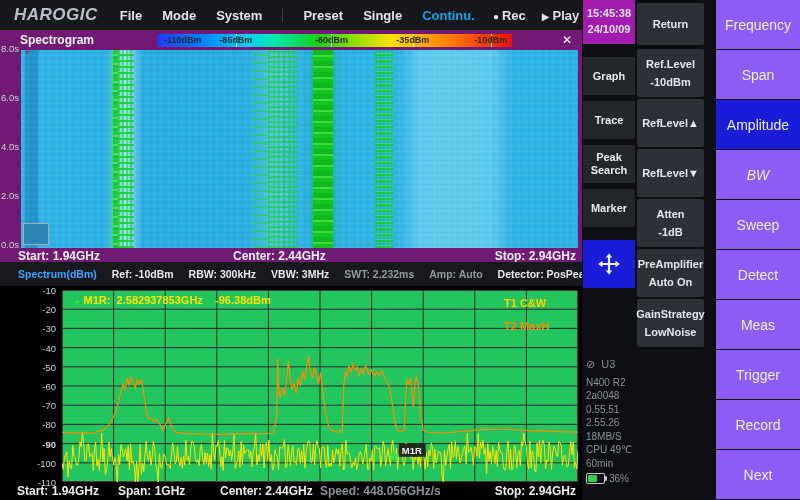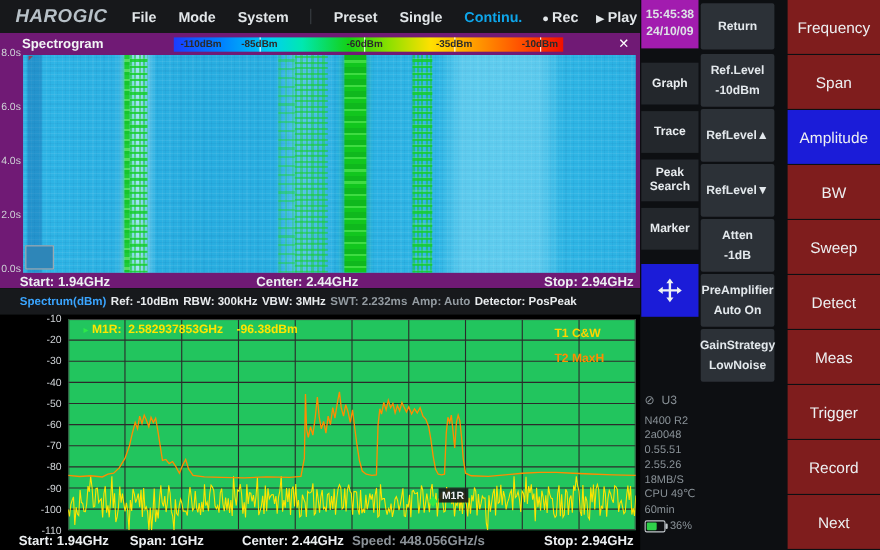--- a/index.html
+++ b/index.html
@@ -28,21 +28,21 @@
           display:flex;align-items:center;justify-content:center;cursor:pointer;}
   .status{position:absolute;left:4px;top:358px;width:56px;color:#8a9298;font-size:10px;line-height:13.5px;}
   .status .u3{font-size:11px;margin-bottom:4px;color:#8a9298;}
   .battrow{display:flex;align-items:center;gap:4px;margin-top:2px;}
   .battery{position:relative;width:17px;height:9px;border:1px solid #c3c9cd;border-radius:2px;}
   .battery:after{content:"";position:absolute;right:-3px;top:2px;width:2px;height:5px;background:#c3c9cd;border-radius:1px;}
   .batt-fill{position:absolute;left:1px;top:1px;bottom:1px;width:55%;background:#2fd24a;border-radius:1px;}
   .subcol .btn{position:absolute;left:55px;width:67px;background:#2c3137;color:#e3e8ec;font-size:11px;
                display:flex;flex-direction:column;align-items:center;justify-content:center;gap:6px;
                border-radius:2px;cursor:pointer;font-weight:700;}
-  .maincol .btn{position:absolute;left:134px;width:84px;height:49px;background:#7f1d1d;color:#edf0f2;
+  .maincol .btn{position:absolute;left:134px;width:84px;height:49px;background:#8b5cf6;color:#edf0f2;
                 font-size:14px;display:flex;align-items:center;justify-content:center;cursor:pointer;}
   .maincol .btn.active{background:var(--accent,#1b1cd8);}
   
   .sg{position:absolute;left:0;top:30px;width:582px;height:232px;background:#701a75;}
   .sg-title{position:absolute;left:20px;top:3px;font-size:12px;font-weight:700;color:#f2f4f5;}
   .colorbar{position:absolute;left:158px;top:4px;width:354px;height:13px;
             background:linear-gradient(90deg,#1a3cff 0%,#0080ff 12%,#00d0f0 25%,#00e8b0 33%,#14d014 45%,#8ae000 55%,#ffe000 66%,#ff9800 78%,#ff4a00 90%,#f01000 100%);}
   .cb-label{position:absolute;top:1px;transform:translateX(-50%);font-size:9px;font-weight:700;color:#2a2a2a;white-space:nowrap;}
   .cb-tick{position:absolute;top:0;width:1px;height:13px;background:#fff;}
   .sg-close{position:absolute;left:558px;top:2px;width:18px;height:16px;color:#fff;font-size:12px;
@@ -65,21 +65,21 @@
             repeating-linear-gradient(90deg,rgba(30,210,60,.3) 0 2px,transparent 2px 6px);}
   .k-solid{background:repeating-linear-gradient(0deg,#12c61e 0 4px,#3edc41 4px 6px,#0fb81d 6px 11px);box-shadow:0 0 6px rgba(20,190,45,.7);}
   .k-bright{background:linear-gradient(90deg,transparent,rgba(195,245,255,.30) 18%,rgba(195,245,255,.30) 82%,transparent);}
   .wf-marker{position:absolute;left:5px;top:1px;width:0;height:0;border-left:4px solid #e03020;border-bottom:4px solid transparent;border-top:0;border-right:4px solid transparent;}
   .wf-selbox{position:absolute;left:2px;bottom:3px;width:24px;height:20px;border:1px solid #a7adb2;background:#2e86b8;cursor:grab;}
   .sg-time{position:absolute;left:0;width:19px;text-align:right;font-size:9.5px;color:#cfd3d7;}
   .sg-foot{position:absolute;top:219px;font-size:12px;font-weight:700;color:#eceff1;white-space:nowrap;}
   
   .sp{position:absolute;left:0;top:262px;width:582px;height:238px;background:#000;}
   .sp-header{position:absolute;left:0;top:0;width:582px;height:24px;background:#17191c;
-             display:flex;align-items:center;padding-left:18px;gap:4px;font-size:10.5px;font-weight:700;
+             display:flex;align-items:center;padding-left:18px;gap:15px;font-size:10.5px;font-weight:700;
              color:#e9ecee;box-sizing:border-box;white-space:nowrap;}
   .sp-title{color:#3aa5ff;}
   .sp-header .dim{color:#939ba1;}
   .plot{position:absolute;left:62px;top:28px;width:516px;height:192px;background:#22c55e;}
   .plot svg{position:absolute;inset:0;}
   .ylab{position:absolute;left:8px;width:48px;text-align:right;font-size:9.5px;color:#cfd3d7;}
   .mk-row{position:absolute;top:32px;font-size:11px;font-weight:700;color:#ffe400;white-space:nowrap;}
   .mk-arrow{color:#2ee84a;font-size:9px;}
   .t1{position:absolute;left:504px;top:35px;font-size:11px;font-weight:700;color:#ffd400;}
   .t2{position:absolute;left:504px;top:58px;font-size:11px;font-weight:700;color:#ff8c00;}
@@ -177,21 +177,21 @@
       </div>
     <div id="sp-ylabels">
         <span class="ylab" style="top: 23px;">-10</span>
         <span class="ylab" style="top: 42.2px;">-20</span>
         <span class="ylab" style="top: 61.4px;">-30</span>
         <span class="ylab" style="top: 80.6px;">-40</span>
         <span class="ylab" style="top: 99.8px;">-50</span>
         <span class="ylab" style="top: 119px;">-60</span>
         <span class="ylab" style="top: 138.2px;">-70</span>
         <span class="ylab" style="top: 157.4px;">-80</span>
-        <span class="ylab" style="top: 176.6px;">-90</span>
+        <span class="ylab" style="top: 176.6px; font-weight: bold;">-90</span>
         <span class="ylab" style="top: 195.8px;">-100</span>
         <span class="ylab" style="top: 215px;">-110</span>
       </div>
     <div class="plot">
       <svg id="sp-svg" width="516" height="192" viewBox="0 0 516 192" preserveAspectRatio="none">
           <line x1="51.6" y1="0" x2="51.6" y2="192" stroke="#2b2b2b" stroke-width="1"></line>
           <line x1="103.2" y1="0" x2="103.2" y2="192" stroke="#2b2b2b" stroke-width="1"></line>
           <line x1="154.8" y1="0" x2="154.8" y2="192" stroke="#2b2b2b" stroke-width="1"></line>
           <line x1="206.4" y1="0" x2="206.4" y2="192" stroke="#2b2b2b" stroke-width="1"></line>
           <line x1="258" y1="0" x2="258" y2="192" stroke="#2b2b2b" stroke-width="1"></line>
@@ -289,21 +289,21 @@
         </div>
         <div class="btn" style="top: 299px; height: 48px;">
           <span>GainStrategy</span>
           <span>LowNoise</span>
         </div>
       </div>
     <div class="maincol" id="maincol">
         <div class="btn" style="top: 0px;">Frequency</div>
         <div class="btn" style="top: 50px;">Span</div>
         <div class="btn active" style="top: 100px;">Amplitude</div>
-        <div class="btn" style="top: 150px;">BW</div>
+        <div class="btn" style="top: 150px; font-style: italic;">BW</div>
         <div class="btn" style="top: 200px;">Sweep</div>
         <div class="btn" style="top: 250px;">Detect</div>
         <div class="btn" style="top: 300px;">Meas</div>
         <div class="btn" style="top: 350px;">Trigger</div>
         <div class="btn" style="top: 400px;">Record</div>
         <div class="btn" style="top: 450px;">Next</div>
       </div>
   </div>
 
 </div>

